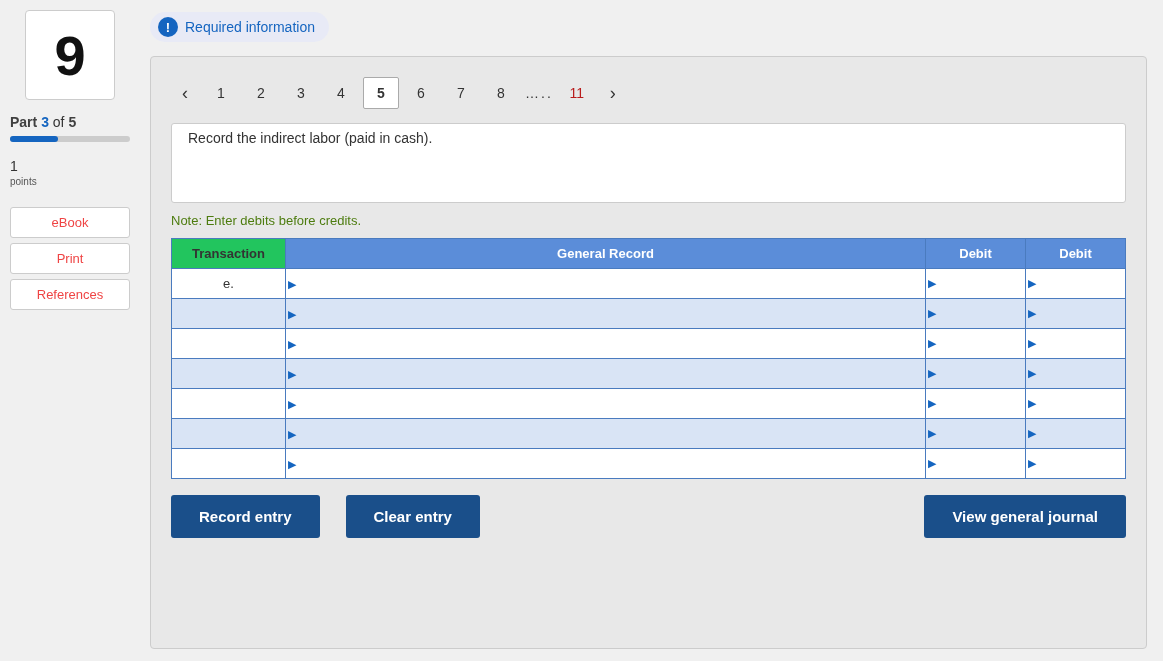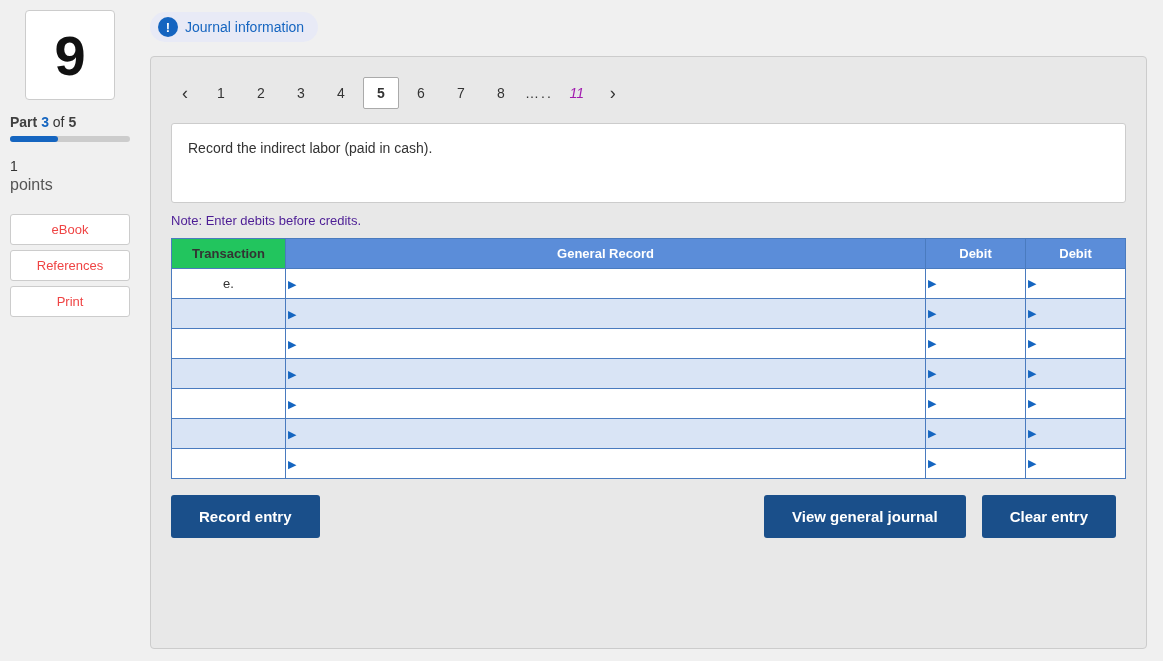--- a/index.html
+++ b/index.html
@@ -63,21 +63,21 @@
       background: #1565c0;
       border-radius: 3px;
     }
     .points-label {
       font-size: 14px;
       color: #333;
       align-self: flex-start;
       margin-bottom: 2px;
     }
     .points-value {
-      font-size: 16px;
+      font-size: 10px;
       color: #555;
       align-self: flex-start;
       margin-bottom: 20px;
     }
     .sidebar-btn {
       width: 100%;
       padding: 7px 0;
       background: #fff;
       border: 1px solid #ccc;
       border-radius: 3px;
@@ -166,43 +166,42 @@
       cursor: pointer;
       border: 1px solid transparent;
       border-radius: 2px;
     }
     .pag-num.active {
       background: #fff;
       border: 1px solid #aaa;
       font-weight: bold;
     }
     .pag-num.red {
-      color: #a21caf;
-      font-style: italic;
+      color: #b91c1c;
     }
     .pag-dots {
       font-size: 14px;
       color: #333;
       letter-spacing: 2px;
       padding: 0 2px;
     }
     
     .instruction-box {
       background: #fff;
       border: 1px solid #ccc;
       border-radius: 3px;
-      padding: 16px 16px;
+      padding: 6px 16px;
       margin-bottom: 10px;
       min-height: 80px;
       font-size: 14px;
       color: #333;
     }
     
     .note-text {
-      color: #4c1d95;
+      color: #4d7c0f;
       font-size: 13px;
       margin-bottom: 10px;
     }
     
     .journal-table {
       width: 100%;
       border-collapse: collapse;
       margin-bottom: 16px;
     }
     .journal-table thead tr th {
@@ -306,31 +305,31 @@
     <div class="progress-bar-container">
       <div class="progress-bar-fill"></div>
     </div>
     <div class="points-label">
       <span>1</span>
     </div>
     <div class="points-value">
       <span>points</span>
     </div>
     <button class="sidebar-btn">eBook</button>
+    <button class="sidebar-btn">Print</button>
     <button class="sidebar-btn">References</button>
-    <button class="sidebar-btn">Print</button>
   </div>
 
   <div class="main">
 
     <div class="required-banner">
       <div class="req-icon">
         <span>!</span>
       </div>
-      <span class="req-text">Journal information</span>
+      <span class="req-text">Required information</span>
     </div>
 
     <div class="worksheet">
 
       <div class="pagination">
         <button class="pag-arrow">‹</button>
         <div class="pag-num">1</div>
         <div class="pag-num">2</div>
         <div class="pag-num">3</div>
         <div class="pag-num">4</div>
@@ -462,18 +461,18 @@
             <td class="input-cell">
               <span style="color:#1565c0;font-size:11px;position:absolute;margin-left:2px;margin-top:8px;">▶</span>
               <input style="padding-left: 14px;" type="text" value="">
             </td>
           </tr>
         </tbody>
       </table>
 
       <div class="button-row">
         <button class="action-btn">Record entry</button>
+        <button class="action-btn">Clear entry</button>
         <button class="action-btn view-btn">View general journal</button>
-        <button class="action-btn">Clear entry</button>
       </div>
     </div>
   </div>
 </div>
 
 </body></html>

